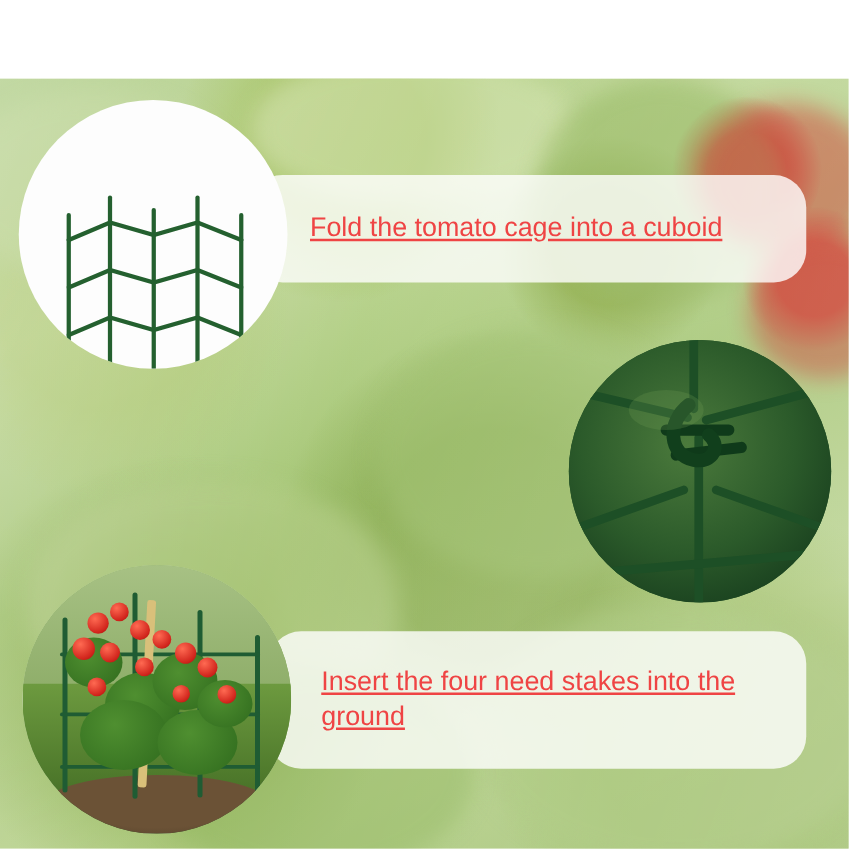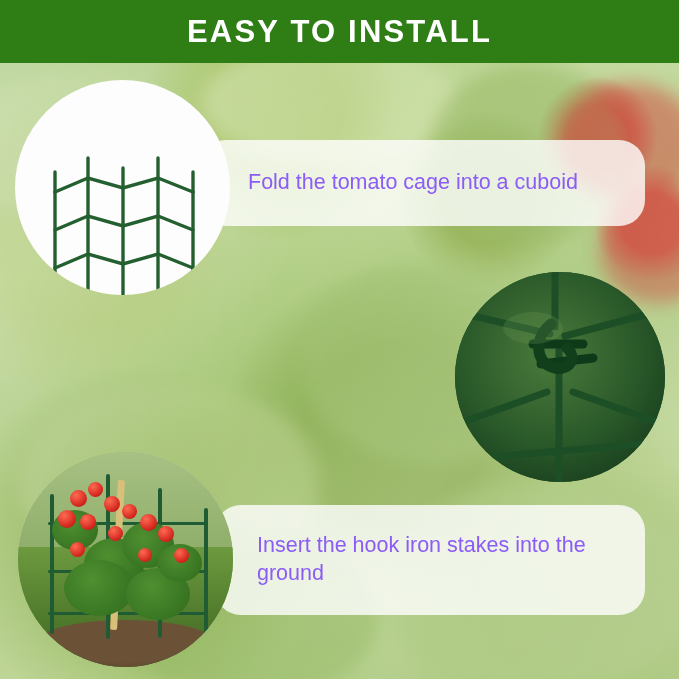--- a/index.html
+++ b/index.html
@@ -58,23 +58,24 @@
   .box{
     position:absolute;
     background:rgba(255,255,255,.80);
     border-radius:26px;
     display:flex;align-items:center;
   }
   .box.green{
     background:rgba(214,232,196,.88);
   }
   .box-text{
-    color:#8b5cf6;
+    color:#ef4444;
     font-size:21.5px;
     line-height:1.30;
+    text-decoration:underline;
   }
   
   .circle{
     position:absolute;
     border-radius:50%;
     overflow:hidden;
     background:#ffffff;
   }
   .circle.white{background:#fdfdfd;}
   
@@ -98,23 +99,20 @@
   .tom{position:absolute;border-radius:50%;
     background:radial-gradient(circle at 35% 30%, #ff6a52, #d0231b 70%, #8e140f);}
   .folg{position:absolute;border-radius:50%;
     background:radial-gradient(circle at 40% 35%, #4f8f30, #2f6a1d);}
 </style>
 </head>
 <body>
 
 <div class="poster">
 
-  <div class="header">
-    <div class="header-title">EASY TO INSTALL</div>
-  </div>
 
   <div class="bg">
     <div class="leaf" style="left:-40px;top:10px;width:230px;height:150px;background:#b9d18f;"></div>
     <div class="leaf" style="left:200px;top:-20px;width:260px;height:120px;background:#cfe0a8;"></div>
     <div class="leaf" style="left:430px;top:0px;width:200px;height:180px;background:#8fb159;"></div>
     <div class="leaf" style="left:560px;top:20px;width:140px;height:120px;background:#c33022;opacity:.55;"></div>
     <div class="leaf" style="left:600px;top:130px;width:120px;height:110px;background:#bf2a1e;opacity:.5;"></div>
     <div class="leaf" style="left:300px;top:200px;width:260px;height:200px;background:#9dbd6d;"></div>
     <div class="leaf" style="left:20px;top:320px;width:300px;height:200px;background:#b3cb86;"></div>
     <div class="leaf" style="left:380px;top:420px;width:320px;height:210px;background:#a4c276;"></div>
@@ -178,21 +176,21 @@
 
       <g stroke="#113f1c" stroke-width="11" fill="none" stroke-linecap="round" stroke-linejoin="round">
         <path d="M96 52 C 78 66, 80 92, 100 96 C 116 99, 122 84, 112 76"></path>
       </g>
 
       <ellipse cx="78" cy="56" rx="30" ry="16" fill="#6f9a55" opacity=".25"></ellipse>
     </svg>
   </div>
 
   <div class="box" style="left:215px;top:505px;width:430px;height:110px;">
-    <div class="box-text" style="padding-left:42px;padding-right:24px;">Insert the hook iron stakes into the ground</div>
+    <div class="box-text" style="padding-left:42px;padding-right:24px;">Insert the four need stakes into the ground</div>
   </div>
 
   <div class="circle" style="left:18px;top:452px;width:215px;height:215px;">
     <div class="photo">
       <div class="sky"></div>
       <div class="grass"></div>
       <div class="soil"></div>
 
       <div class="stake" style="left:32px;top:42px;width:4px;height:140px;"></div>
       <div class="stake" style="left:88px;top:22px;width:4px;height:165px;"></div>

